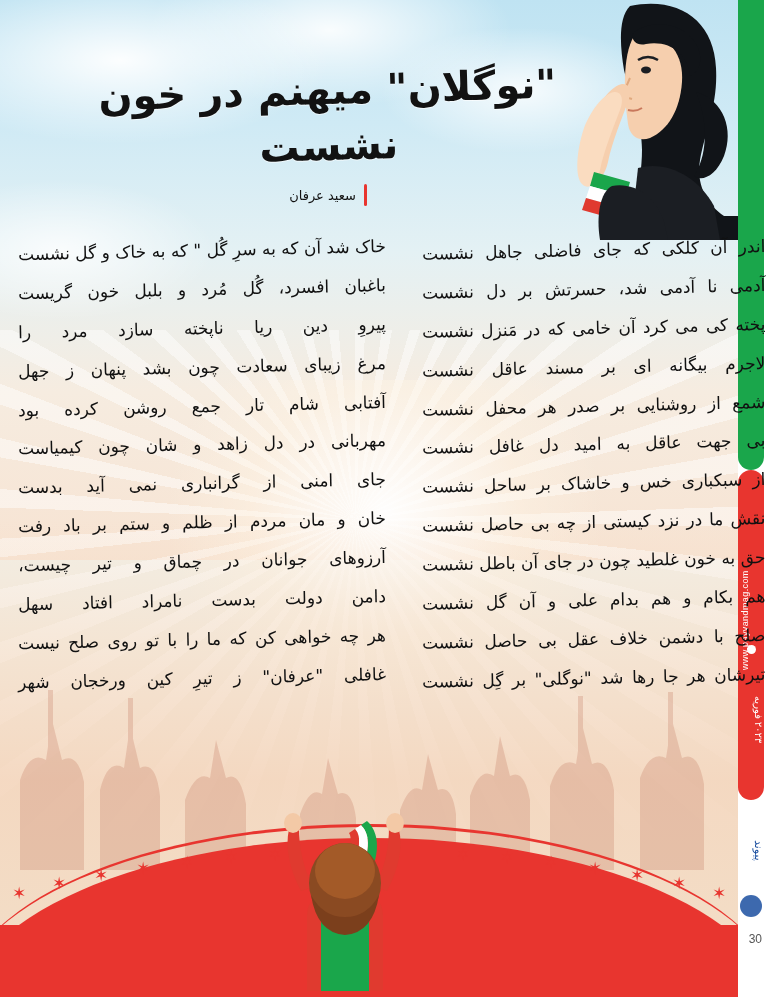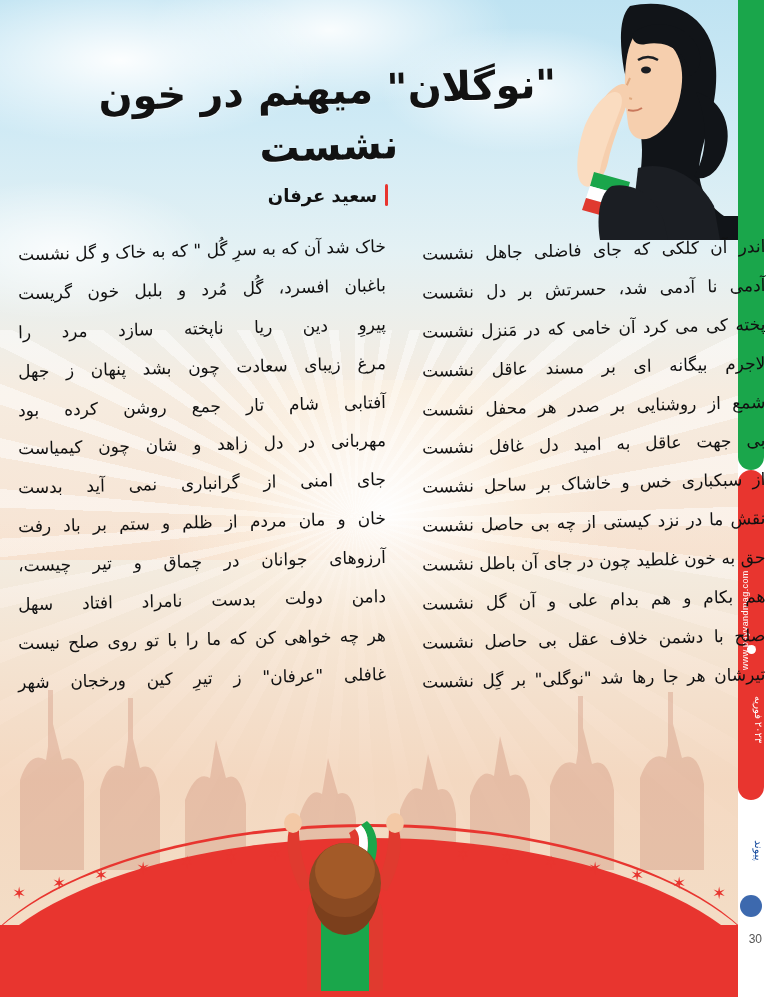--- a/index.html
+++ b/index.html
@@ -136,21 +136,21 @@
     font-size:15px;color:#1a1a1a;direction:ltr;
   }
   .author-wrap{
     position:absolute;right:280px;top:184px;width:320px;
     display:flex;align-items:center;justify-content:center;gap:8px;
     direction:rtl;
   }
   .author-bar{width:3px;height:22px;background:#e8352f;border-radius:2px;}
   .author{
     font-family:"DejaVu Sans", sans-serif;
-    font-size:18px;color:#111;font-weight:bold;
+    font-size:13px;color:#111;font-weight:normal;
   }
 
   
   .poem{
     position:absolute;left:0;top:236px;width:740px;height:560px;
     display:flex;flex-direction:row-reverse;
     direction:rtl;
   }
   .col{
     flex:1 1 50%;

